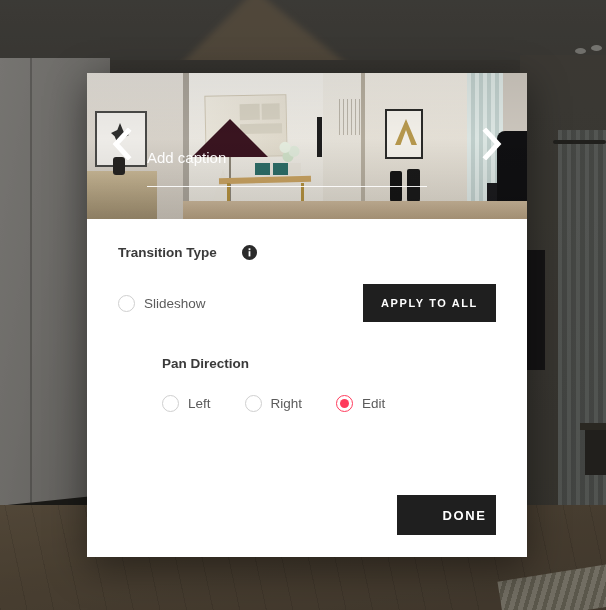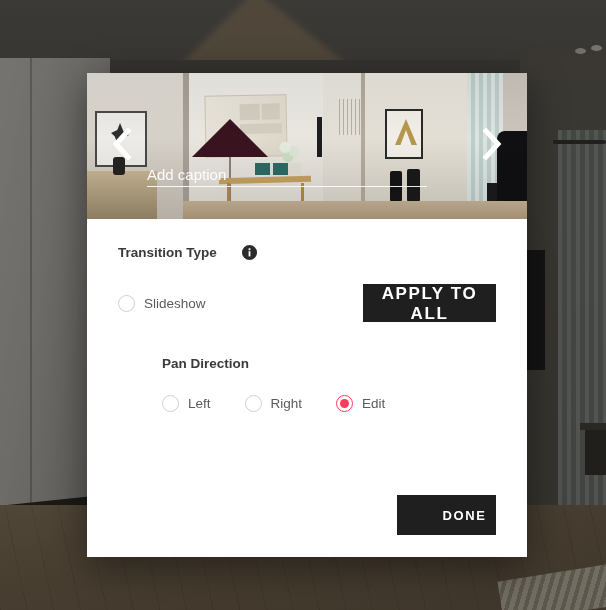--- a/index.html
+++ b/index.html
@@ -214,21 +214,21 @@
   .chev-left { left: 18px; }
   .chev-right { right: 18px; }
 
   .caption-wrap {
     position: absolute; left: 60px; bottom: 32px; width: 280px;
   }
   .caption-input {
     width: 100%; background: transparent; border: none;
     border-bottom: 1.5px solid rgba(255,255,255,0.9);
     color: #0369a1; font-size: 15px; font-family: "Liberation Sans", sans-serif;
-    padding: 0 0 3px 0; outline: none;
+    padding: 0 0 20px 0; outline: none;
   }
   .caption-input::placeholder { color: rgba(255,255,255,0.95); }
 
   
   .modal-body { flex: 1 1 auto; padding: 26px 31px 0 31px; position: relative; }
 
   .section-label {
     font-size: 13.5px; font-weight: bold; color: #3a3a3a;
     display: flex; align-items: center; gap: 25px;
   }
@@ -252,21 +252,21 @@
     content: ""; width: 9px; height: 9px; border-radius: 50%;
     background: #ff3b5c;
   }
   .radio-label { font-size: 13.5px; color: #5b5b5b; }
 
   .btn {
     border: none; cursor: pointer;
     background: #1f1f1f; color: #ffffff;
     font-family: "Liberation Sans", sans-serif;
     font-weight: bold; letter-spacing: 1.6px;
-    font-size: 17px;
+    font-size: 11px;
   }
   .btn-apply {
     margin-left: auto; width: 133px; height: 38px;
   }
   .pan-section { margin-top: 34px; margin-left: 44px; }
   .btn-done {
     position: absolute; right: 31px; bottom: 22px;
     width: 99px; height: 40px; font-size: 13px; padding-left: 36px;
   }
 </style>

